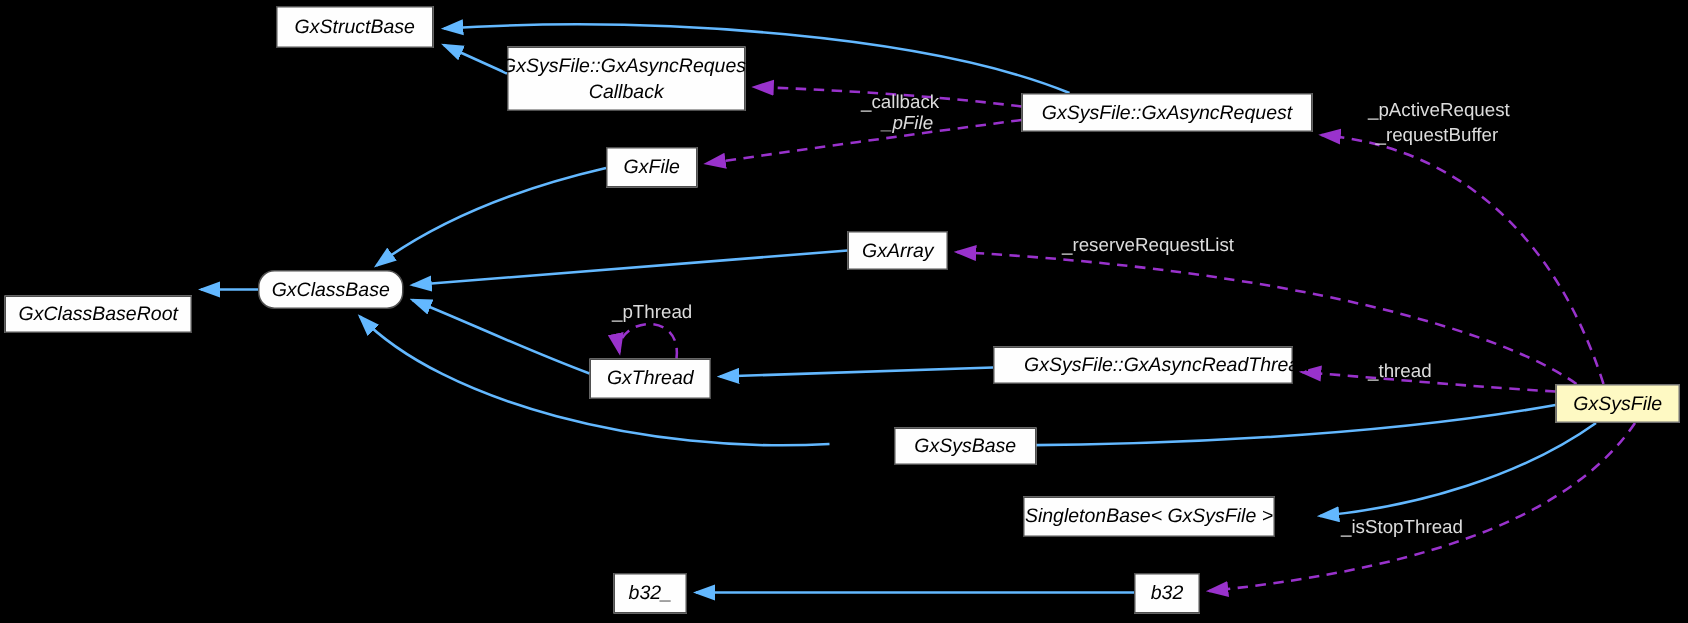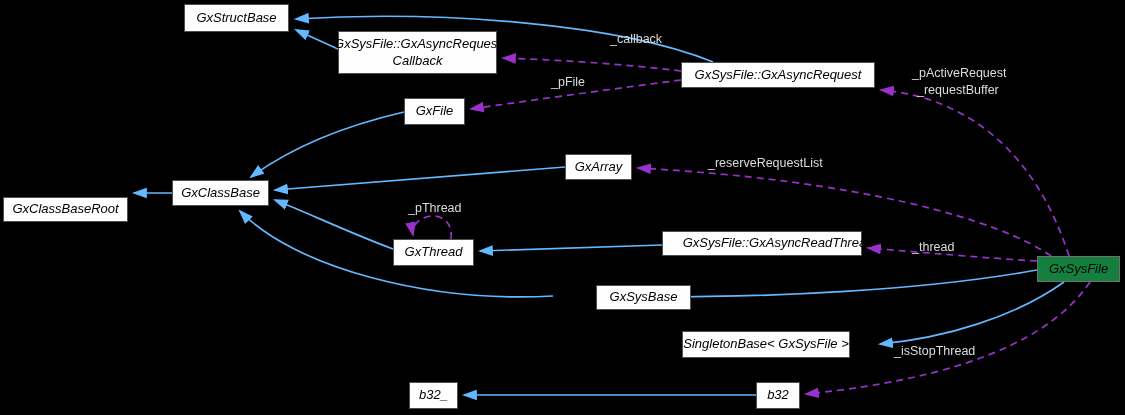--- a/index.html
+++ b/index.html
@@ -2,42 +2,42 @@
 <html><head>
 <meta charset="utf-8">
 <style>
   html,body{margin:0;padding:0;background:#000;}
   #canvas{position:relative;width:1125px;height:415px;background:#000;overflow:hidden;
           font-family:"Liberation Sans",sans-serif;}
   #edges{position:absolute;left:0;top:0;width:1125px;height:415px;}
   .node{position:absolute;box-sizing:border-box;background:#fefefe;border:1.5px solid #4f4f4f;
         color:#000;font-size:13px;line-height:1.3;display:flex;flex-direction:column;
         align-items:center;justify-content:center;text-align:center;white-space:nowrap;z-index:2;font-style:italic;}
-  .node.highlight{background:#15803d;border-color:#707070;text-align:right;}
+  .node.highlight{background:#fef9c3;border-color:#707070;text-align:right;}
   .elabel{position:absolute;color:#dcdcdc;font-size:12.5px;white-space:nowrap;z-index:1;}
 
   
   #n-gxstructbase{left:184px;top:4px;width:105px;height:28px;}
   #n-callback{left:338px;top:31px;width:159px;height:43px;}
   #n-gxfile{left:404px;top:98px;width:61px;height:27px;}
   #n-gxasyncrequest{left:681px;top:62px;width:194px;height:26px;}
   #n-gxclassbaseroot{left:3px;top:197px;width:125px;height:25px;}
-  #n-gxclassbase{left:172px;top:180px;width:97px;height:26px;}
+  #n-gxclassbase{left:172px;top:180px;width:97px;height:26px;border-radius:11px;}
   #n-gxarray{left:565px;top:154px;width:67px;height:26px;}
   #n-gxthread{left:393px;top:239px;width:81px;height:27px;}
   #n-gxasyncreadthread{left:662px;top:231px;width:200px;height:25px;padding-left:32px;}
   #n-gxsysbase{left:553px;top:285px;width:95px;height:25px;margin-left:43px;}
   #n-singletonbase{left:682px;top:331px;width:168px;height:27px;}
   #n-b32{left:756px;top:382px;width:44px;height:27px;}
   #n-b32u{left:409px;top:382px;width:49px;height:27px;}
   #n-gxsysfile{left:1037px;top:256px;width:83px;height:26px;}
 
   
-  #l-callback{left:574px;top:32px;margin-left:36px;}
-  #l-pfile{left:551px;top:75px;}
+  #l-callback{left:574px;top:61px;}
+  #l-pfile{left:588px;top:75px;font-style:italic;}
   #l-pactiverequest{left:912px;top:66px;}
   #l-requestbuffer{left:917px;top:83px;}
   #l-reserverequestlist{left:708px;top:156px;}
   #l-thread{left:912px;top:240px;}
   #l-pthread{left:408px;top:201px;}
   #l-isstopthread{left:894px;top:344px;}
 </style>
 </head>
 <body>
 

